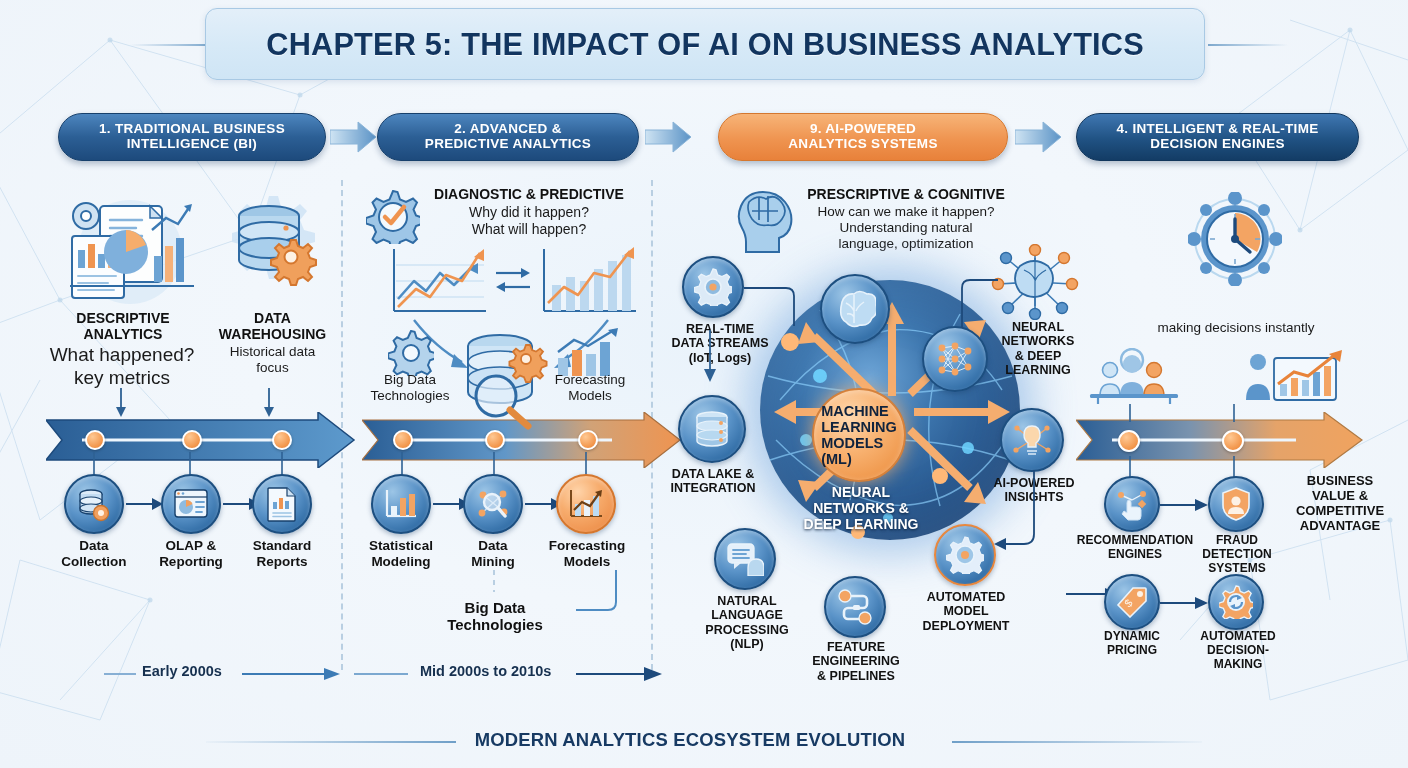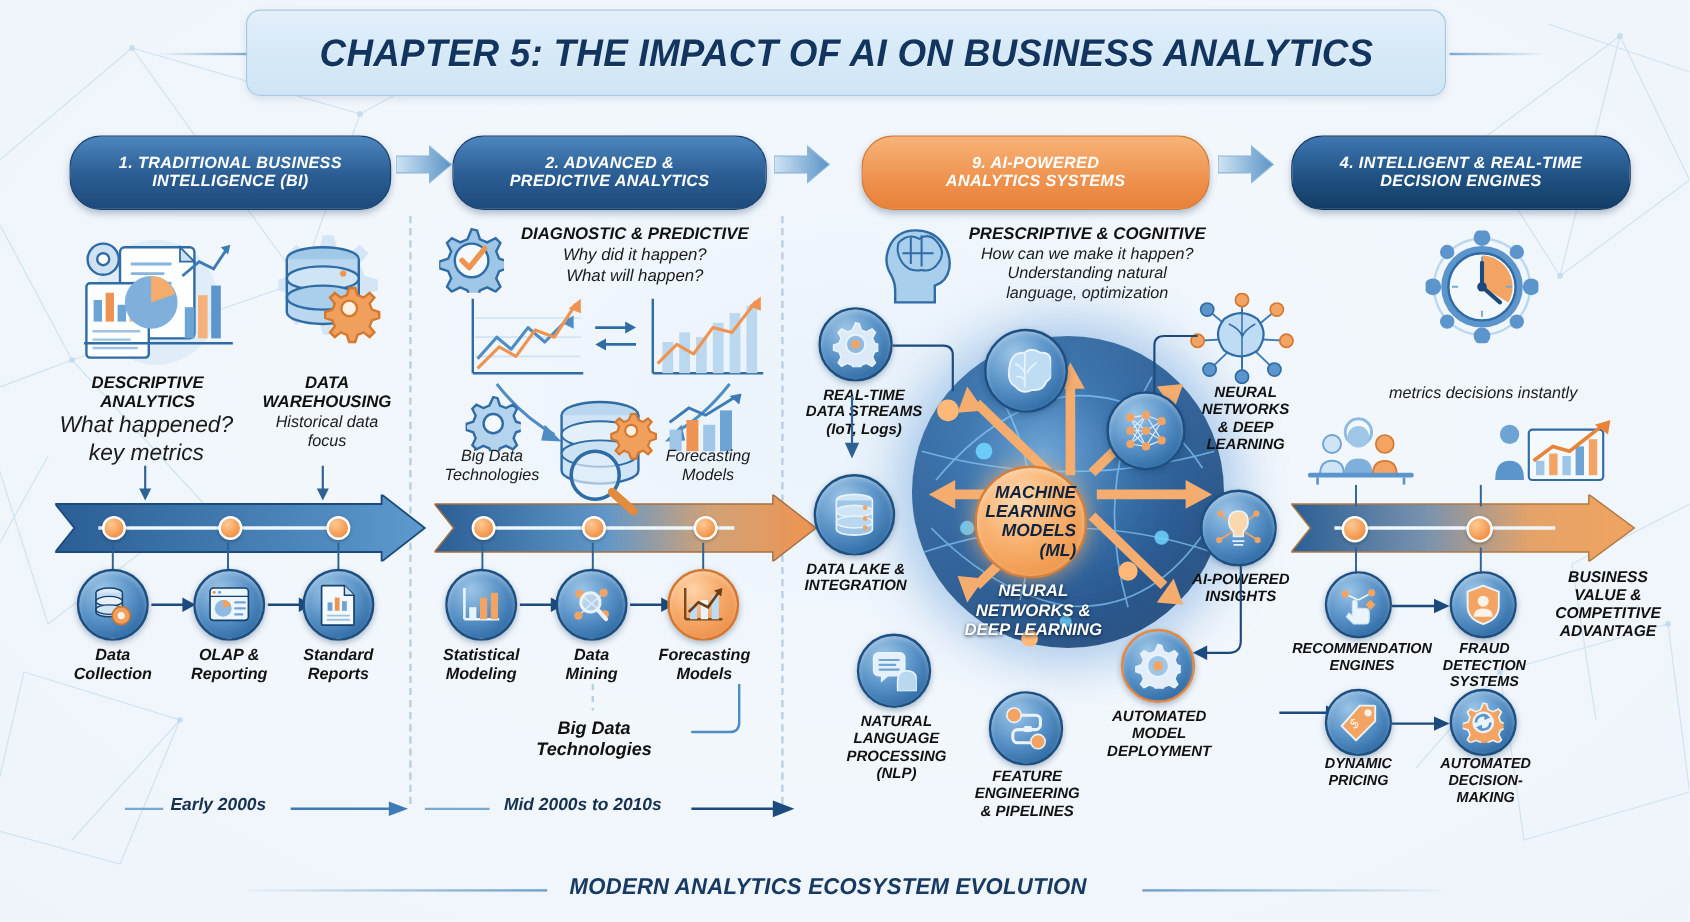--- a/index.html
+++ b/index.html
@@ -7,21 +7,20 @@
     width: 1408px; height: 768px;
     font-family: "Liberation Sans", sans-serif;
     background: #f4f8fc;
     overflow: hidden;
     position: relative;
   }
   #stage {
     position: absolute; inset: 0;
     background:
       radial-gradient(ellipse at 50% 45%, #eaf3fb 0%, #f2f7fc 45%, #eef4fa 100%);
-    font-style: italic;
   }
   #bgpoly { position: absolute; inset: 0; z-index: 0; }
 
   .abs { position: absolute; }
 
   
   #title-bar {
     left: 205px; top: 8px; width: 1000px; height: 72px;
     background: linear-gradient(180deg,#e3eff9 0%, #d6e9f7 55%, #cfe5f5 100%);
     border: 1.5px solid #a8c9e4;
@@ -35,21 +34,21 @@
     color: #12355f;
     text-shadow: 0 1px 0 #ffffffaa;
     font-stretch: condensed;
     transform: scaleX(.96);
     white-space: nowrap;
   }
   .title-rule { position:absolute; top:44px; height:2px; background:linear-gradient(90deg,rgba(120,165,205,0),#7da8cd); z-index:3;}
 
   
   .pill {
-    height: 62px; border-radius: 26px;
+    height: 48px; border-radius: 26px;
     display:flex; align-items:center; justify-content:center;
     text-align:center; line-height:1.1;
     color:#fff; font-weight:800; font-size:13.5px; letter-spacing:.3px;
     padding: 0 12px;
     box-shadow: 0 3px 6px rgba(20,50,90,.3);
     z-index: 5;
   }
   .pill.blue {
     background: linear-gradient(180deg,#4d86bf 0%, #2c5f95 50%, #1d4a7c 100%);
     border:1.5px solid #17406c;
@@ -89,21 +88,21 @@
   #sphere {
     border-radius:50%;
     background: radial-gradient(circle at 42% 38%, #6ea6d8 0%, #3d76ae 30%, #2a5b92 55%, #1d4273 78%, #17365f 100%);
     box-shadow: 0 0 40px 14px rgba(90,150,215,.45), inset 0 0 60px rgba(140,195,240,.25);
   }
   #ml-core {
     border-radius:50%;
     background: radial-gradient(circle at 38% 30%, #ffd9b0 0%, #f8b271 42%, #f09a4f 75%, #e88b3e 100%);
     border: 2px solid #d4813c;
     box-shadow: 0 0 18px rgba(255,180,110,.7), inset 0 2px 6px rgba(255,255,255,.4);
-    display:flex; align-items:center; justify-content:center; text-align:right;
+    display:flex; align-items:center; justify-content:center; text-align:left;
     color:#10233d; font-weight:800; font-size:14.5px; line-height:1.12;
   }
   .cap-white { color:#fff; font-weight:800; text-align:center; line-height:1.15;
                text-shadow:0 1px 3px rgba(0,20,45,.85); }
 
   
   .bigarrow { position:absolute; }
   .tl-dot {
     position:absolute; border-radius:50%;
     background: radial-gradient(circle at 35% 30%, #ffc994, #f2954a 70%, #e2823c 100%);
@@ -857,21 +856,21 @@
     <g stroke="#7ba8d0" stroke-width="1.6">
         <line x1="47" y1="22" x2="47" y2="27"></line>
         <line x1="72" y1="47" x2="67" y2="47"></line>
       <line x1="47" y1="72" x2="47" y2="67"></line>
         <line x1="22" y1="47" x2="27" y2="47"></line>
       </g>
     <line x1="47" y1="47" x2="47" y2="27" stroke="#1d4a7c" stroke-width="3.4" stroke-linecap="round"></line>
     <line x1="47" y1="47" x2="62" y2="60" stroke="#1d4a7c" stroke-width="3.4" stroke-linecap="round"></line>
     <circle cx="47" cy="47" r="4" fill="#1d4a7c"></circle>
   </svg>
-  <div class="sub abs" style="left:1123px; top:320px; width:226px; font-size:13.5px;">metrics decisions instantly</div>
+  <div class="sub abs" style="left:1123px; top:320px; width:226px; font-size:13.5px;">making decisions instantly</div>
 
   <svg class="abs" style="left:1086px; top:348px;" width="96" height="56">
     <circle cx="46" cy="12" r="11" fill="none" stroke="#8cbae0" stroke-width="2.4"></circle>
     <g stroke="#8cbae0" stroke-width="2.2">
         <line x1="46" y1="1" x2="46" y2="-2"></line>
       </g>
     <g fill="#9fc6e6">
         <circle cx="46" cy="16" r="9"></circle>
       </g>
     <path d="M34 48 q0-14 12-14 12 0 12 14z" fill="#7fb0dc"></path>

